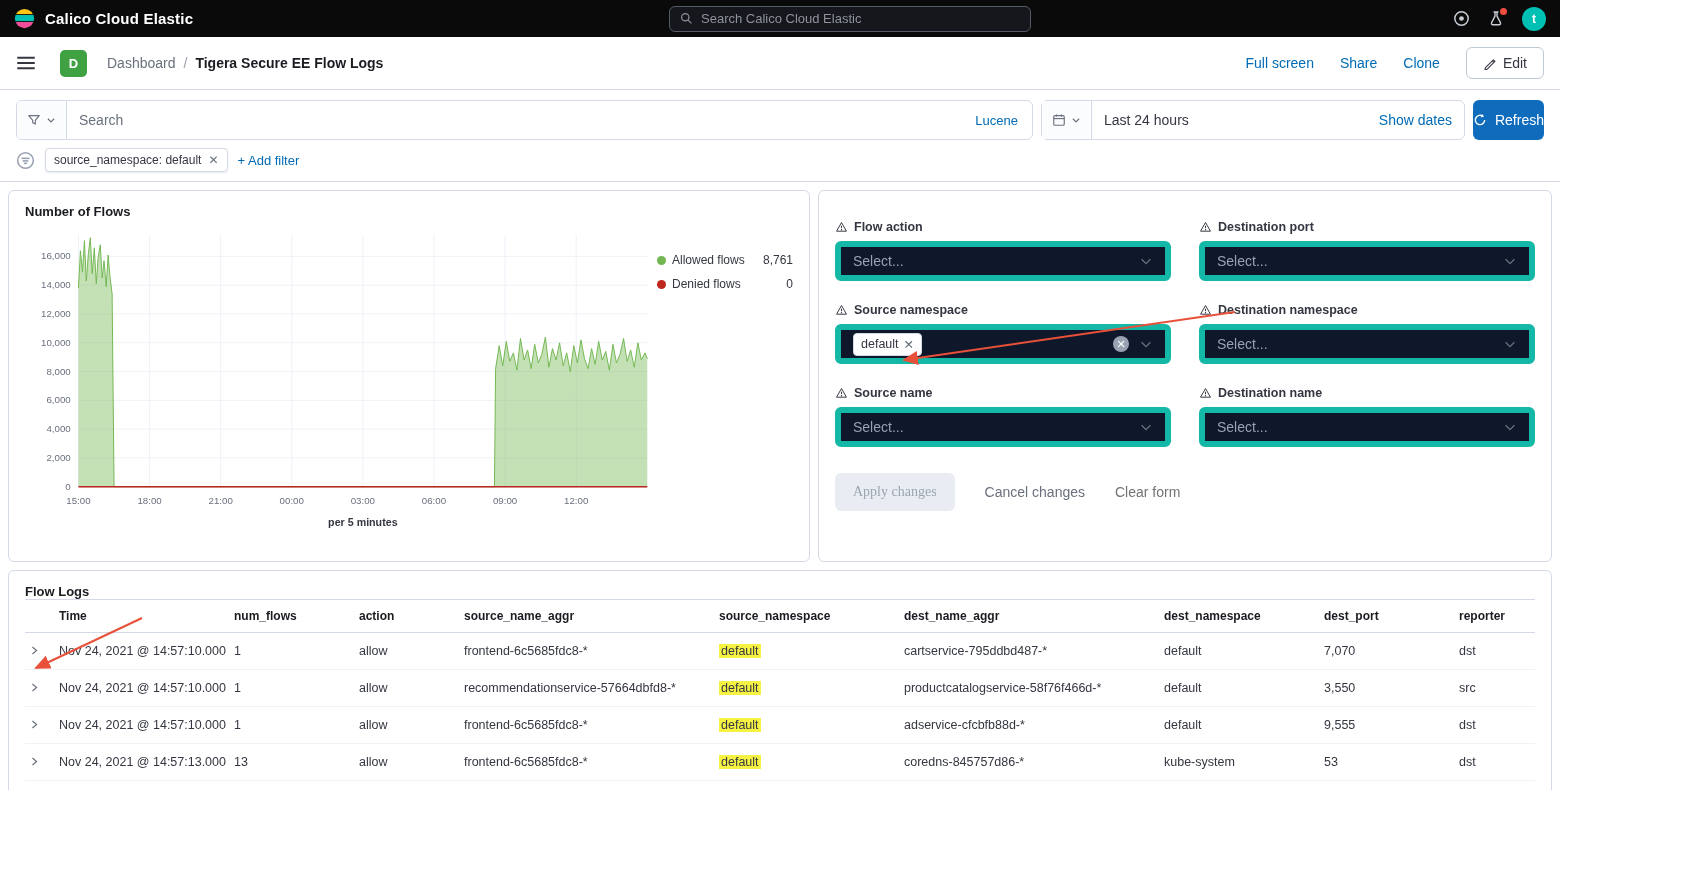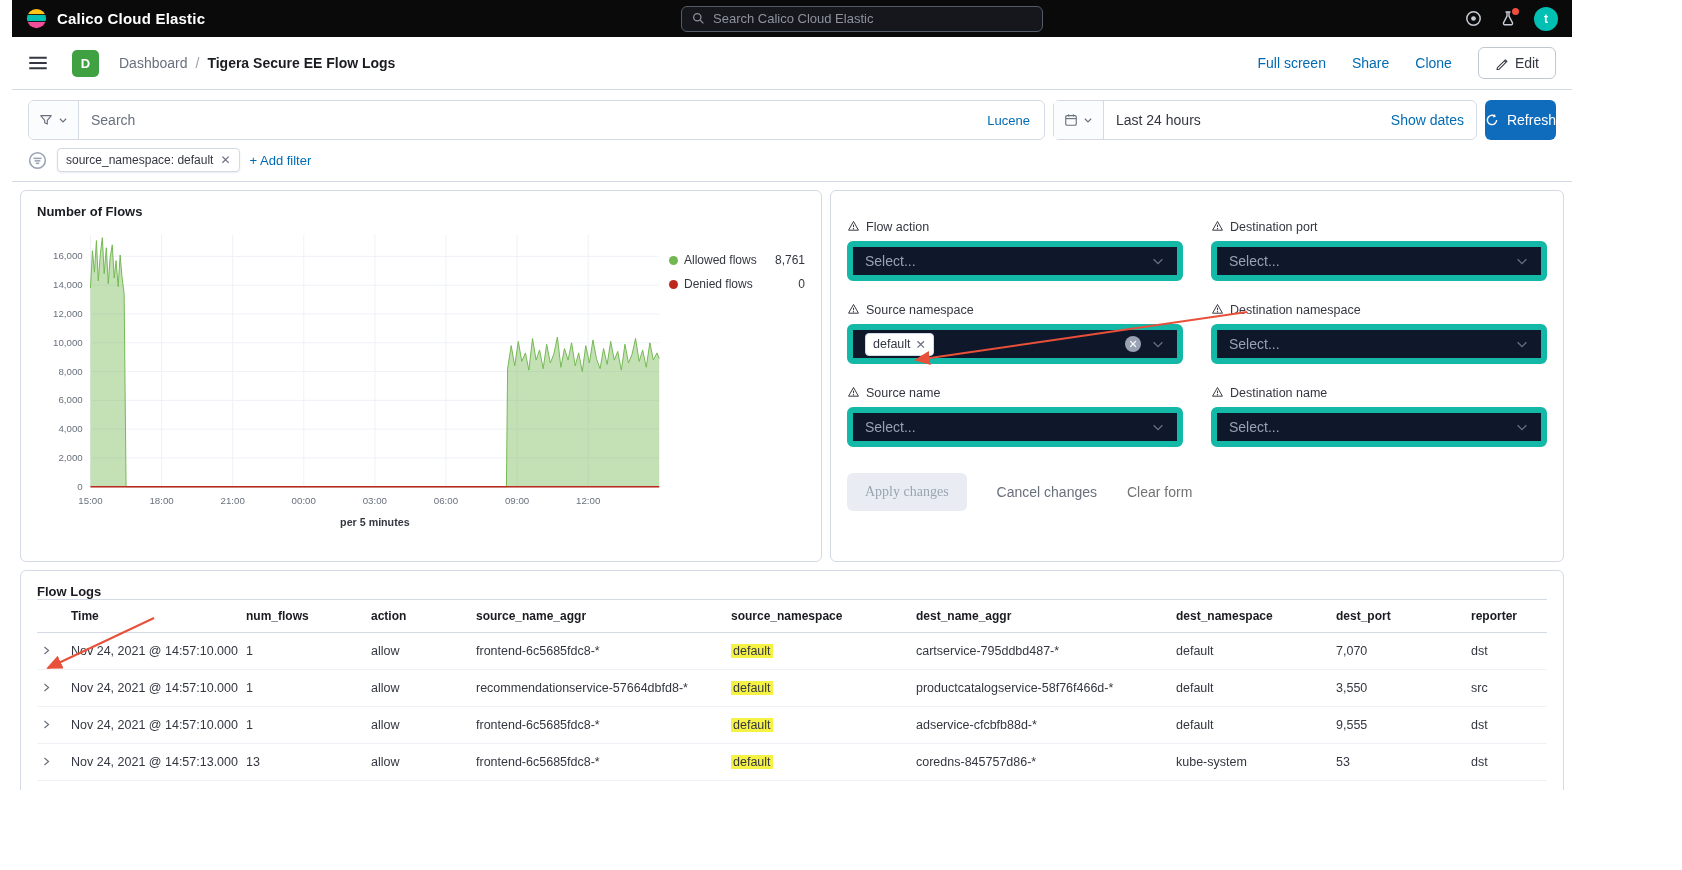--- a/index.html
+++ b/index.html
@@ -1,17 +1,17 @@
 <!DOCTYPE html>
 <html><head>
 <meta charset="utf-8">
 <style>
   * { box-sizing: border-box; margin: 0; padding: 0; }
   body { margin: 0; background: #fff; font-family: "Liberation Sans", sans-serif; color: #343741; }
-  .app { position: relative; width: 1560px; height: 790px; background: #fff; overflow: hidden; margin-left: 12px; }
+  .app { position: relative; width: 1560px; height: 790px; background: #fff; overflow: hidden; }
 
   
   .topbar { height: 37px; background: #0a0a0a; display: flex; align-items: center; padding: 0 14px; }
   .brand { display: flex; align-items: center; gap: 10px; min-width: 260px; }
   .app-title { color: #fff; font-size: 15px; font-weight: 700; letter-spacing: .2px; }
   .gs-wrap { flex: 1; display: flex; justify-content: center; }
   .global-search { width: 362px; height: 26px; background: #16171c; border: 1px solid #545b66; border-radius: 6px;
     display: flex; align-items: center; gap: 8px; padding: 0 10px; cursor: text; }
   .gs-placeholder { color: #8d939e; font-size: 13px; }
   .top-icons { display: flex; align-items: center; gap: 18px; min-width: 120px; justify-content: flex-end; }
@@ -63,21 +63,21 @@
   .flows-body { display: flex; margin-top: 4px; }
   .chart-wrap { flex: 1; }
   .legend { width: 136px; margin-top: 30px; display: flex; flex-direction: column; gap: 10px; font-size: 12px; }
   .legend-item { display: flex; align-items: center; gap: 6px; cursor: pointer; }
   .legend-dot { width: 9px; height: 9px; border-radius: 50%; flex: none; }
   .legend-label { color: #343741; }
   .legend-value { margin-left: auto; color: #343741; }
 
   
   .ff-grid { display: grid; grid-template-columns: 1fr 1fr; column-gap: 28px; row-gap: 22px; margin-top: 16px; }
-  .ff-label { display: flex; align-items: flex-start; gap: 6px; font-size: 12.5px; font-weight: 400; margin-bottom: 7px; }
+  .ff-label { display: flex; align-items: center; gap: 6px; font-size: 12.5px; font-weight: 700; margin-bottom: 7px; }
   .ff-select { height: 40px; background: #0f172a; border: 6px solid #14b8a6; border-radius: 6px; display: flex; align-items: center;
     padding: 0 12px; cursor: pointer; }
   .ff-ph { color: #98a2b3; font-size: 14px; }
   .ff-chev { margin-left: auto; display: inline-flex; }
   .token { display: inline-flex; align-items: center; gap: 5px; background: #fff; border: 1px solid #d3dae6; border-radius: 4px;
     padding: 3px 7px; font-size: 12.5px; color: #343741; }
   .tok-x { color: #69707d; cursor: pointer; }
   .clear-circle { width: 16px; height: 16px; border-radius: 50%; background: #98a2b3; color: #fff; font-size: 11px; line-height: 16px;
     text-align: center; margin-left: auto; margin-right: 10px; cursor: pointer; }
   .clear-circle + .ff-chev { margin-left: 0; }

